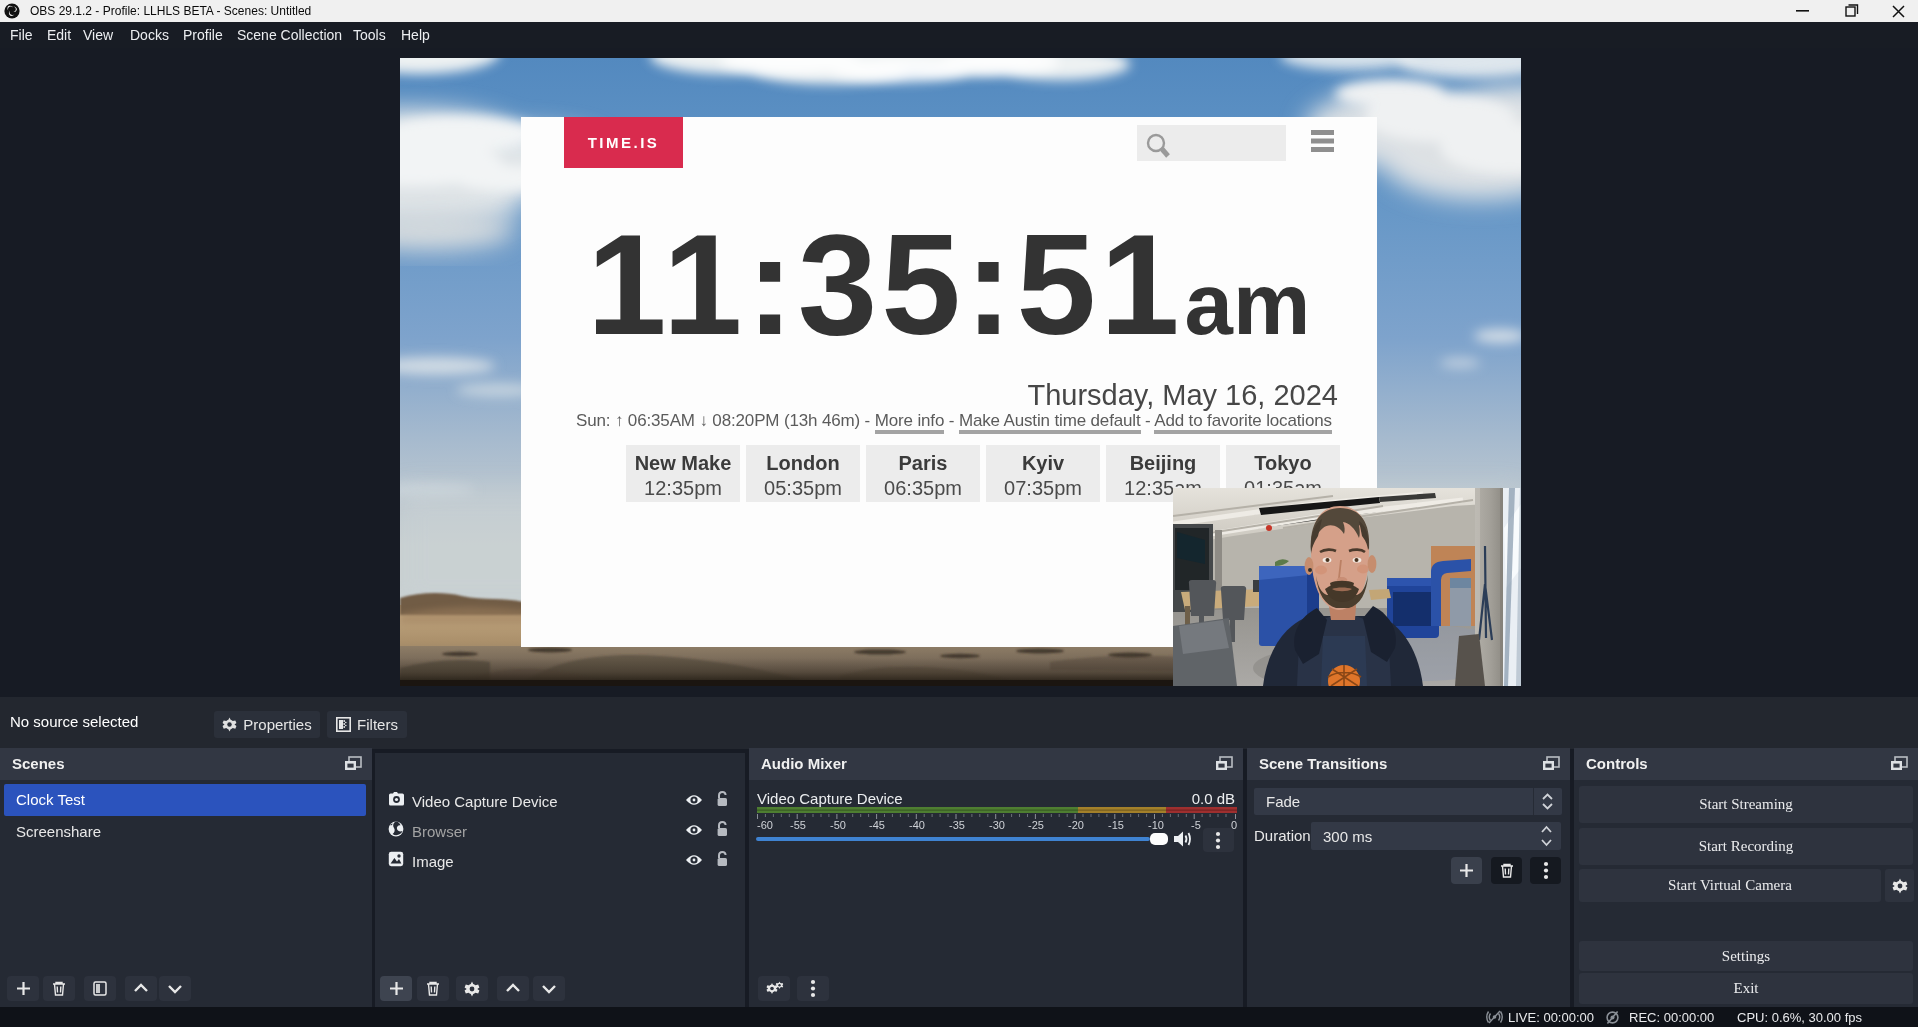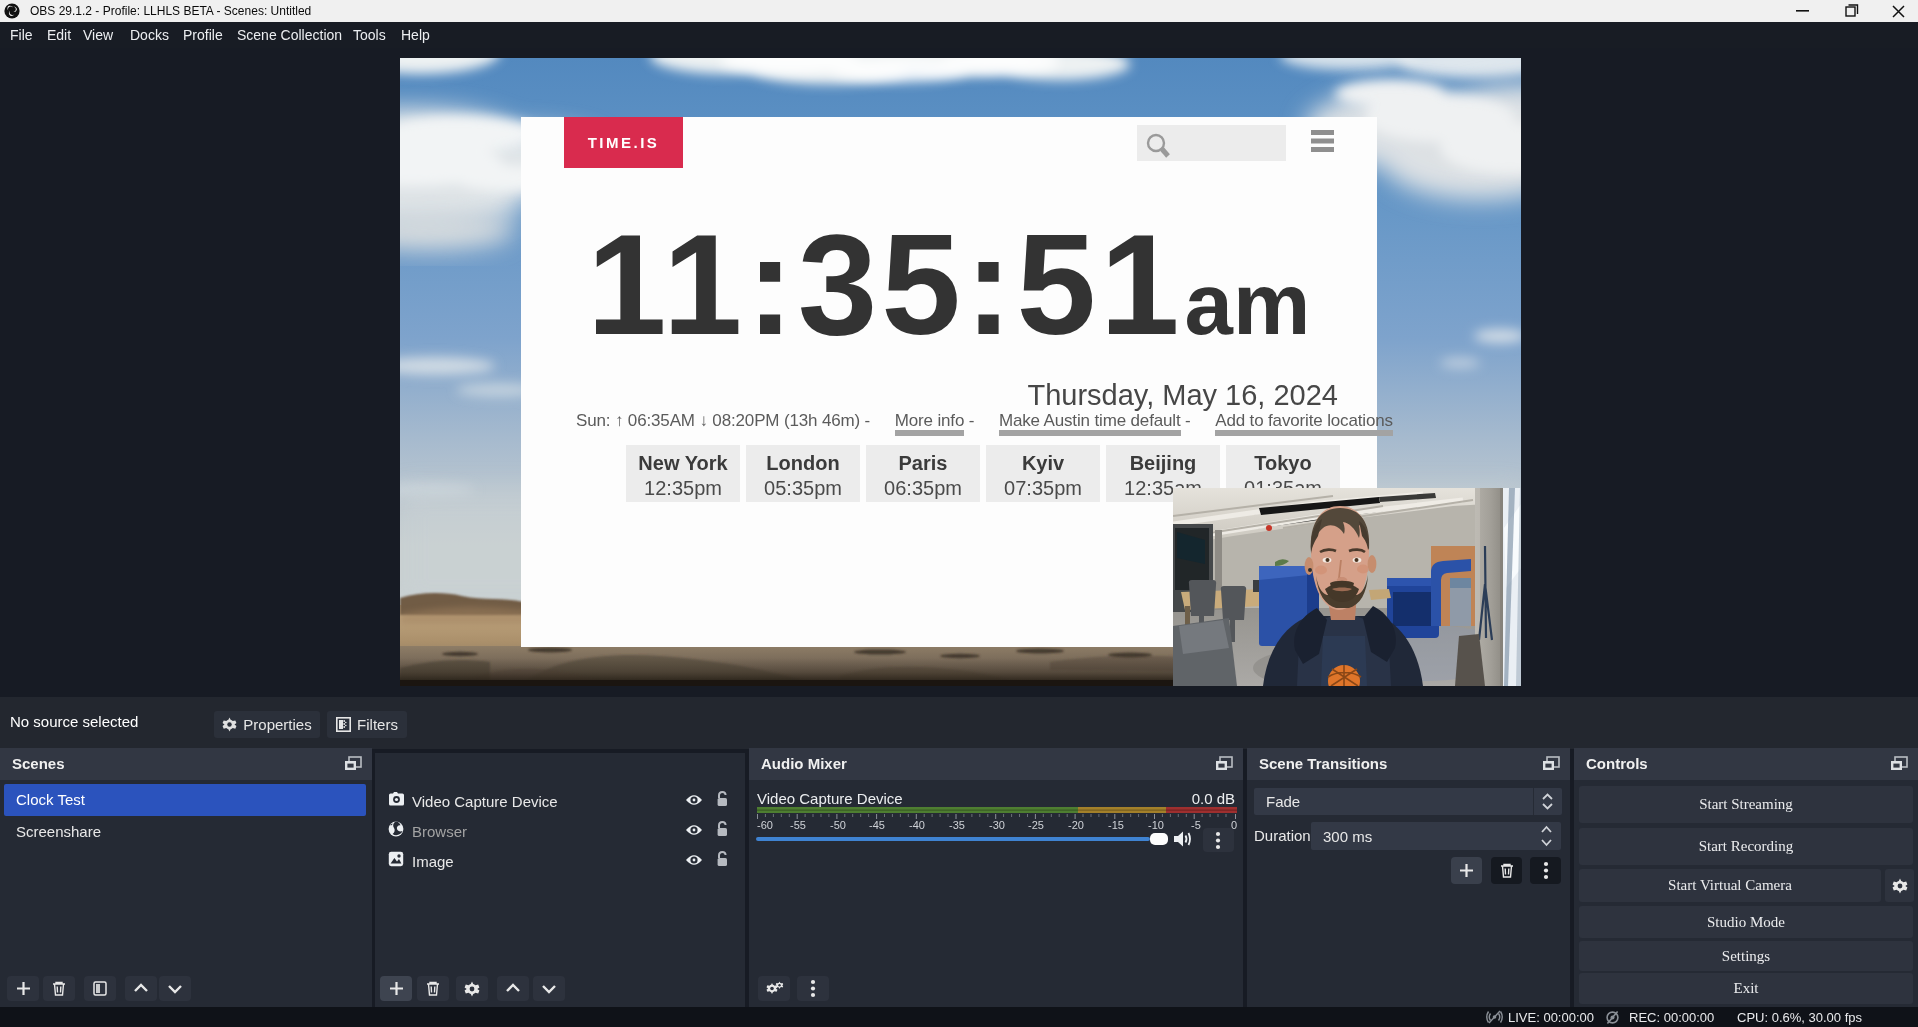--- a/index.html
+++ b/index.html
@@ -17,21 +17,21 @@
 #preview { position:absolute; left:400px; top:58px; width:1121px; height:628px; overflow:hidden; background:#6d9fcc; }
 #webpage { position:absolute; left:121px; top:59px; width:856px; height:530px; background:#fdfdfd; color:#3c3c3c; }
 #logobox { position:absolute; left:43px; top:0; width:119px; height:51px; background:#d92b4e; color:#fff; text-align:center; line-height:51px; font-weight:bold; font-size:15px; letter-spacing:2.5px; }
 #searchbox { position:absolute; left:616px; top:8px; width:149px; height:36px; background:#ececec; }
 #heading { position:absolute; left:45px; top:66px; font-size:33px; color:#3a3a3a; white-space:nowrap; }
 #clock { position:absolute; left:66px; top:86px; width:740px; height:164px; color:#333; white-space:nowrap; }
 #bigtime { font-weight:bold; font-size:143px; letter-spacing:4px; }
 #ampm { font-weight:bold; font-size:87px; margin-left:1px; }
 #dateline { position:absolute; right:39px; top:262px; font-size:29px; color:#474747; white-space:nowrap; }
 #sunline { position:absolute; left:55px; top:294px; width:770px; font-size:17px; letter-spacing:-0.15px; color:#5b5b5b; white-space:nowrap; }
-#sunline .lnk { border-bottom:6px solid #a3a3a3;margin-left:20px; }
+#sunline .lnk { border-bottom:4px solid #a3a3a3; }
 .citybox { position:absolute; top:328px; width:114px; height:57px; background:#ececec; text-align:center; }
 .citybox .cn { font-weight:bold; font-size:20px; color:#3b3b3b; margin-top:7px; }
 .citybox .ct { font-size:20px; color:#4a4a4a; margin-top:2px; }
 
 #srcbar { position:absolute; left:0; top:697px; width:1918px; height:52px; background:#23272f; }
 #srcbar .lbl { position:absolute; left:10px; top:16px; font-size:15px; color:#fff; }
 .tbtn { position:absolute; top:14px; height:27px; background:#2b303a; border-radius:3px; color:#e6e6e6; font-size:15px; display:flex; align-items:center; justify-content:center; gap:6px; }
 
 .panel { position:absolute; top:753px; height:254px; background:#252a34; }
 .phead { position:absolute; left:0; top:-5px; width:100%; height:32px; background:#323743; }
@@ -207,21 +207,21 @@
       </svg>
     <svg class="abs" style="left:790px;top:13px" width="24" height="24">
         <rect x="0" y="0" width="23" height="5" fill="#8f8f8f"></rect>
         <rect x="0" y="8.5" width="23" height="5" fill="#8f8f8f"></rect>
         <rect x="0" y="17" width="23" height="5" fill="#8f8f8f"></rect>
       </svg>
     <div id="clock"><span id="bigtime">11:35:51</span><span id="ampm">am</span></div>
     <div id="dateline">Thursday, May 16, 2024</div>
     <div id="sunline">Sun: ↑ 06:35AM ↓ 08:20PM (13h 46m) - <span class="lnk">More info</span> - <span class="lnk">Make Austin time default</span> - <span class="lnk">Add to favorite locations</span></div>
     <div class="citybox" style="left:105px">
-        <div class="cn">New York</div>
+        <div class="cn">New Make</div>
         <div class="ct">12:35pm</div>
       </div>
     <div class="citybox" style="left:225px">
         <div class="cn">London</div>
         <div class="ct">05:35pm</div>
       </div>
     <div class="citybox" style="left:345px">
         <div class="cn">Paris</div>
         <div class="ct">06:35pm</div>
       </div>
@@ -690,21 +690,20 @@
   </div>
   <div class="cbtn" style="left:5px;top:33px;width:334px;height:37px">Start Streaming</div>
   <div class="cbtn" style="left:5px;top:75px;width:334px;height:37px">Start Recording</div>
   <div class="cbtn" style="left:5px;top:116px;width:302px;height:33px">Start Virtual Camera</div>
   <div class="cbtn" style="left:311px;top:116px;width:29px;height:33px">
         <svg width="16" height="16" viewBox="0 0 16 16">
           <path d="M8 0.5 L9.2 3 A5.4 5.4 0 0 1 11.4 4.2 L14.2 3.6 L15.4 6.4 L13.3 8 L13.3 8 L15.4 9.6 L14.2 12.4 L11.4 11.8 A5.4 5.4 0 0 1 9.2 13 L8 15.5 L6.8 13 A5.4 5.4 0 0 1 4.6 11.8 L1.8 12.4 L0.6 9.6 L2.7 8 L0.6 6.4 L1.8 3.6 L4.6 4.2 A5.4 5.4 0 0 1 6.8 3 Z" fill="#e8e8e8"></path>
           <circle cx="8" cy="8" r="2.4" fill="#2e333e"></circle>
         </svg>
       </div>
-  <div class="cbtn" style="left:5px;top:153px;width:334px;height:32px">Studio Mode</div>
   <div class="cbtn" style="left:5px;top:188px;width:334px;height:30px">Settings</div>
   <div class="cbtn" style="left:5px;top:220px;width:334px;height:31px">Exit</div>
 </div>
 </div>
 
 <div id="statusbar">
   <svg style="position:absolute;left:1486px;top:3px" width="17" height="15" viewBox="0 0 17 15">
       <path d="M4.5 3.5 Q2 7 4.5 10.5 M2.5 1.5 Q-1 7 2.5 12.5 M12.5 3.5 Q15 7 12.5 10.5 M14.5 1.5 Q18 7 14.5 12.5" stroke="#8b9097" stroke-width="1.4" fill="none"></path>
       <circle cx="8.5" cy="7" r="1.8" fill="#8b9097"></circle>
       <path d="M14 1 L3 13" stroke="#8b9097" stroke-width="1.4"></path>

